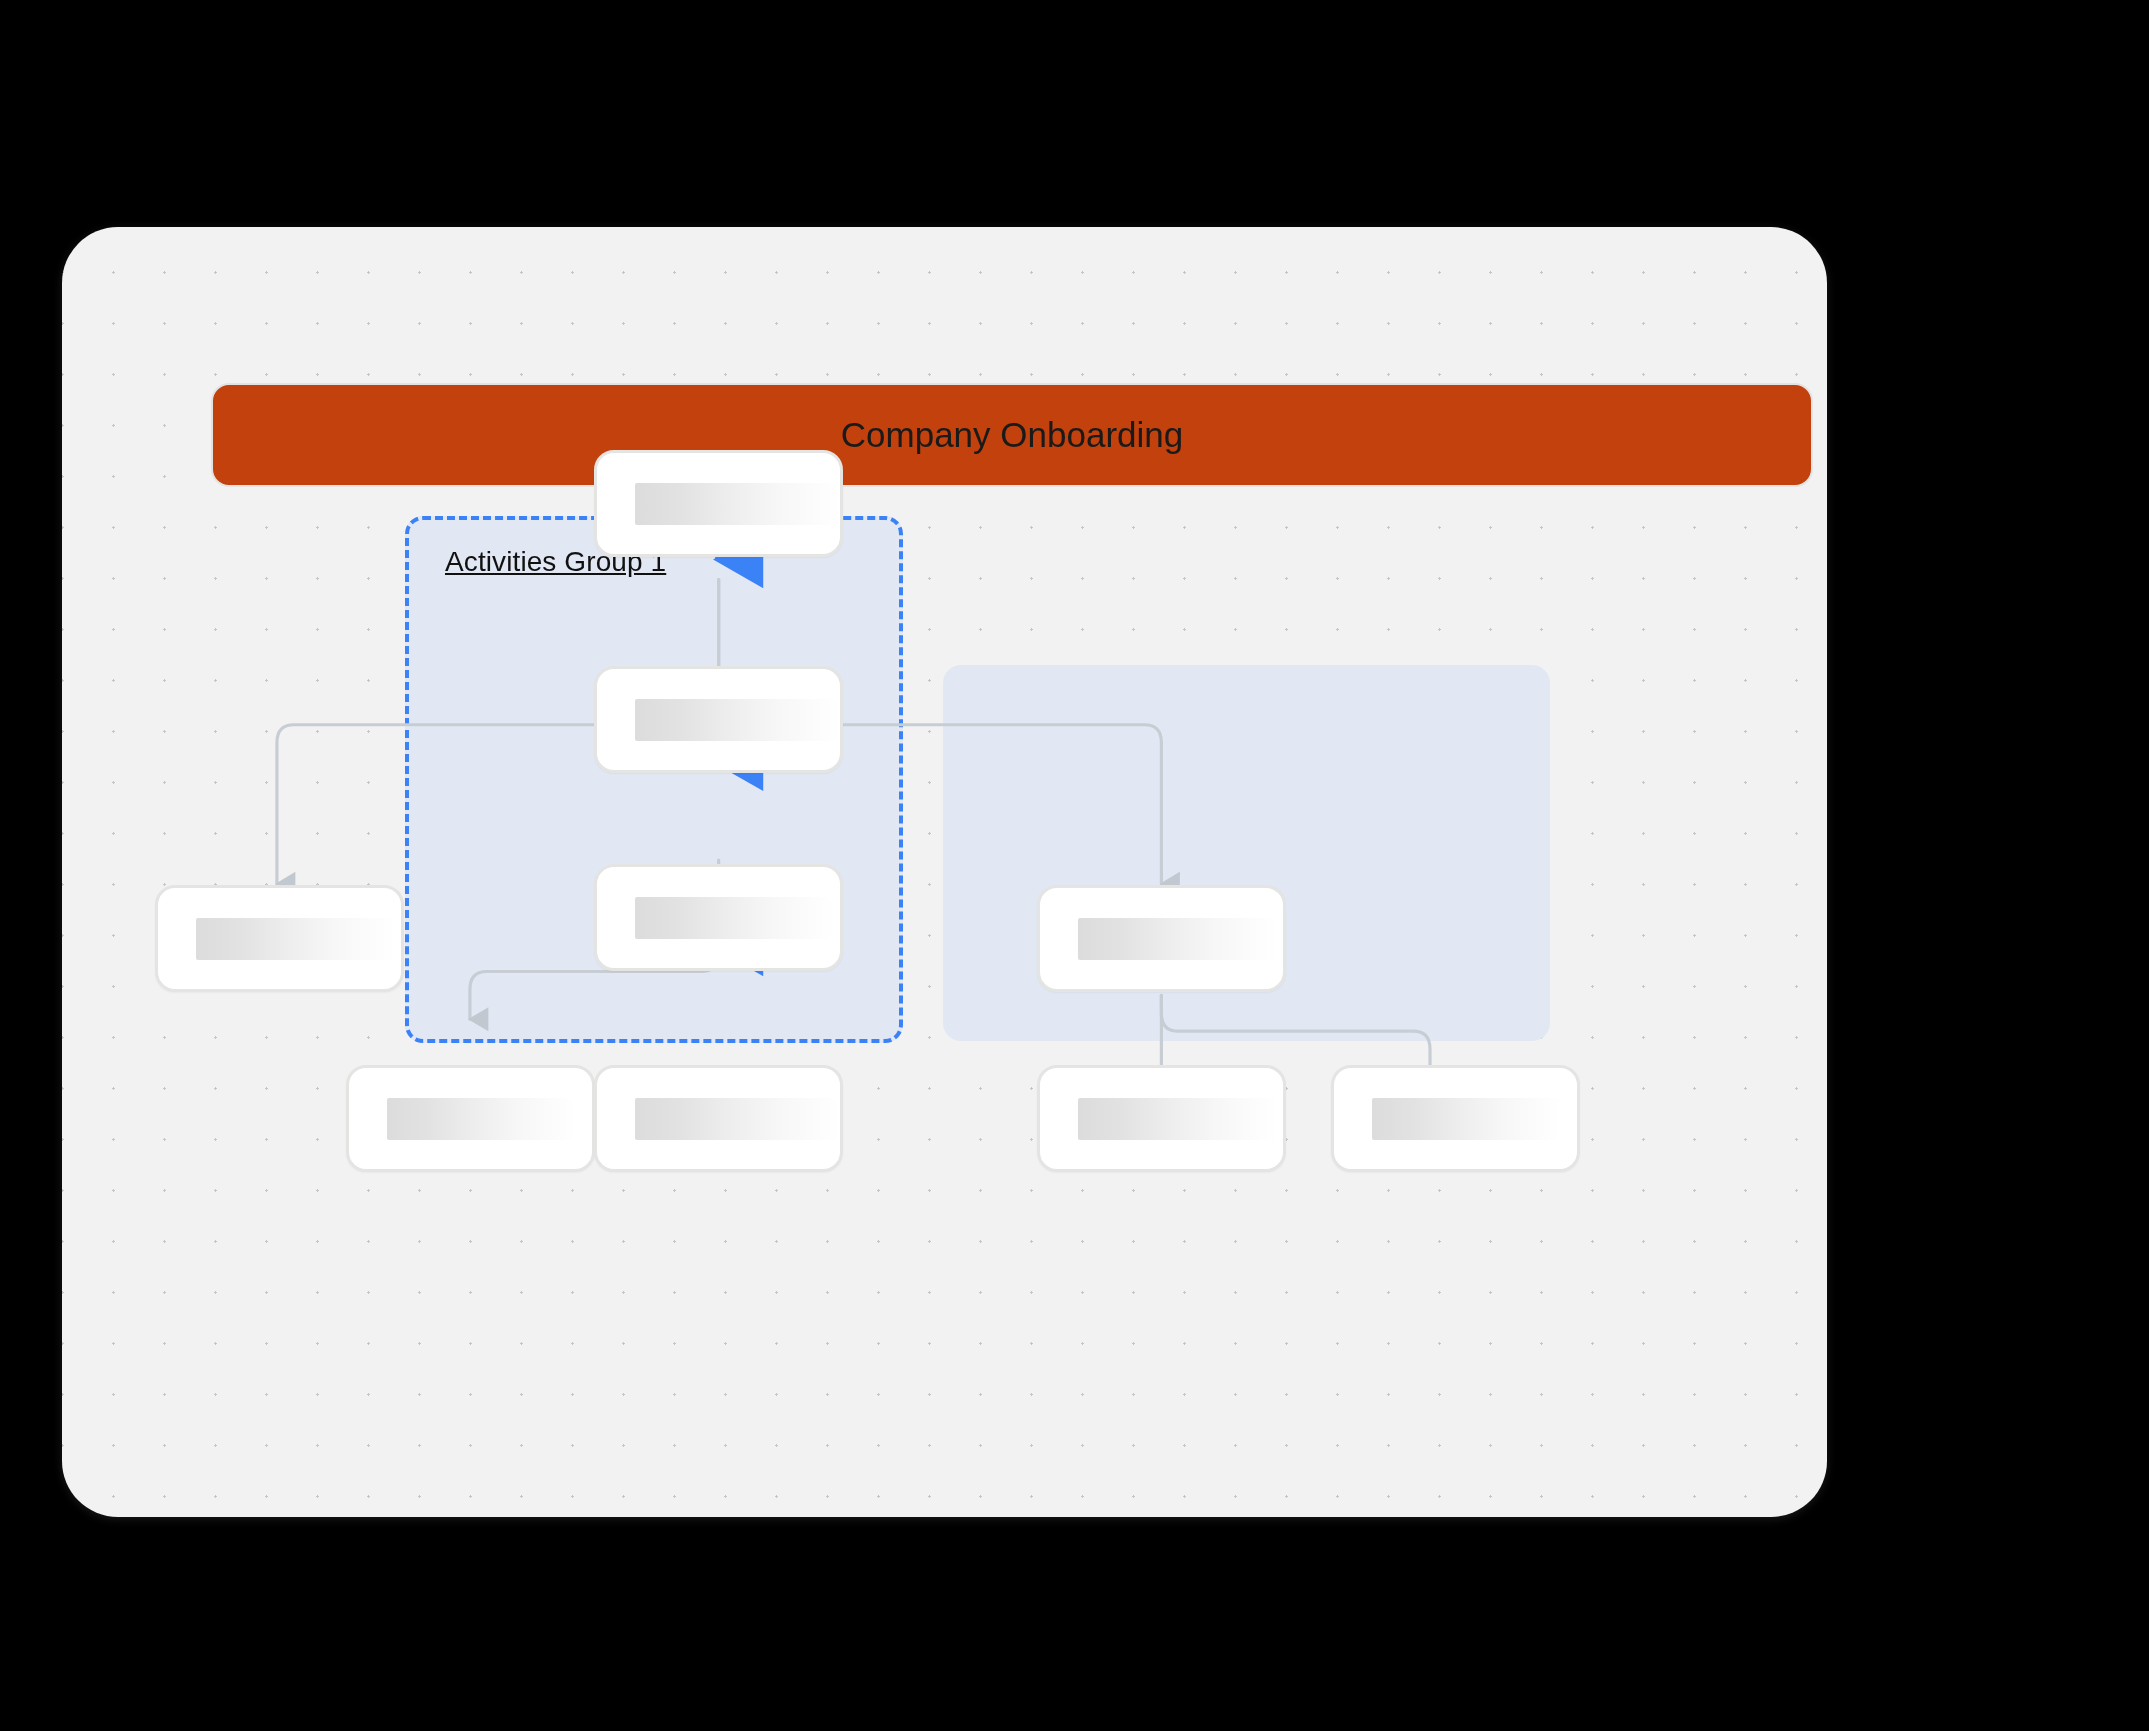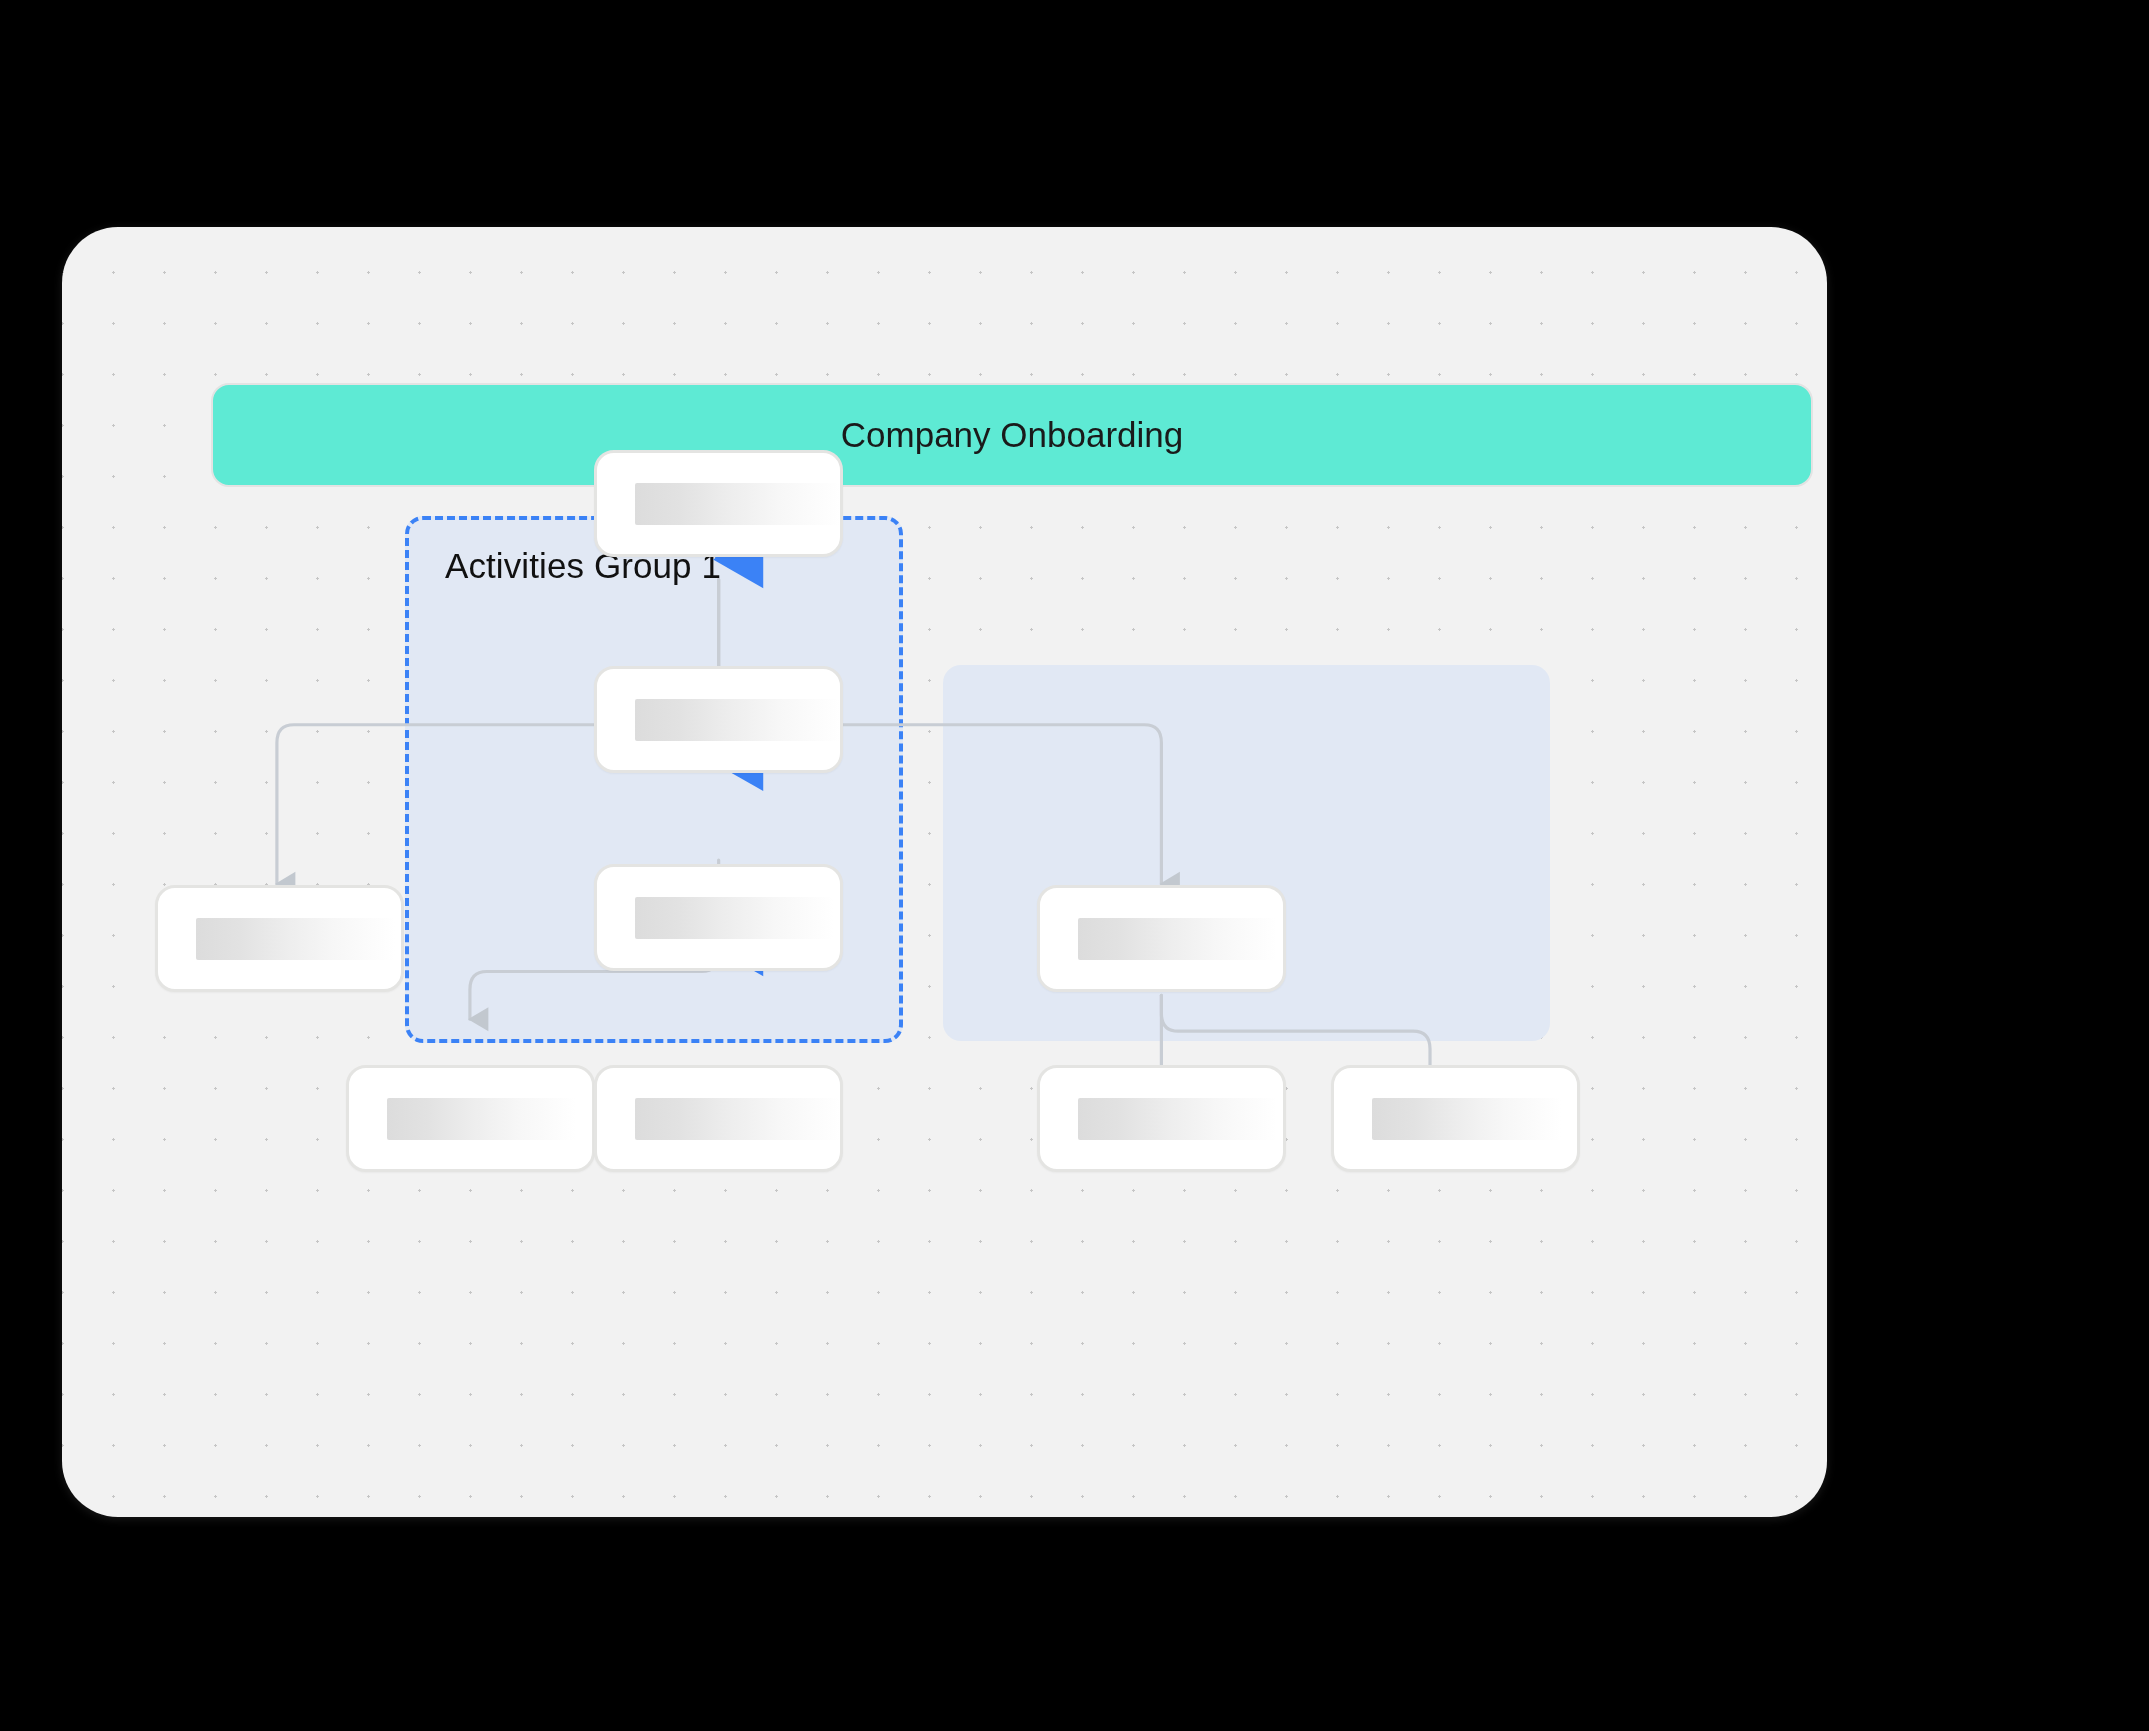--- a/index.html
+++ b/index.html
@@ -30,27 +30,27 @@
     background:#e1e8f4;
     border:4px dashed #3b82f6;
     box-sizing:border-box;
   }
   .group.plain{
     background:#e1e8f4;
     border:0;
   }
   .group-label{
     position:absolute;left:36px;top:26px;
-    font-size:35px;color:#111;letter-spacing:0.1px;white-space:nowrap;
+    font-size:28px;color:#111;letter-spacing:0.1px;white-space:nowrap;text-decoration:underline;
   }
 
   
   #titlebar{
     position:absolute;left:149px;top:156px;width:1602px;height:104px;
-    background:#5eead4;border:2px solid #e3e3e3;border-radius:18px;
+    background:#c2410c;border:2px solid #e3e3e3;border-radius:18px;
     display:flex;align-items:center;justify-content:center;
     box-sizing:border-box;
   }
   #titlebar .t{font-size:35px;color:#1a1a1a;}
 
   
   .node{
     position:absolute;background:#fff;border:3px solid #e4e4e2;
     border-radius:20px;box-sizing:border-box;
     display:flex;align-items:center;

